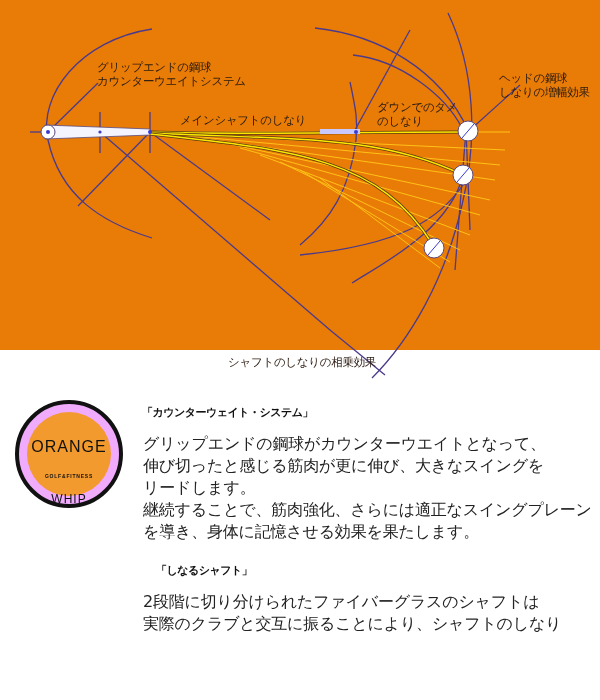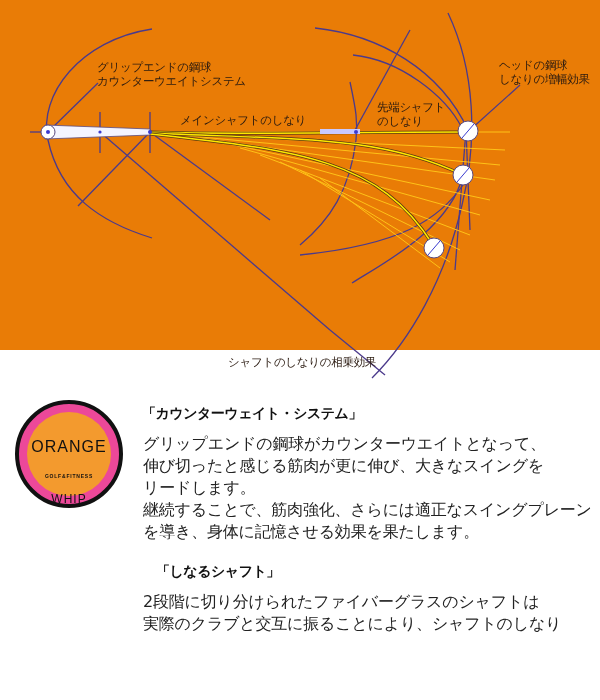--- a/index.html
+++ b/index.html
@@ -1,26 +1,26 @@
 <!DOCTYPE html>
 <html><head>
 <meta charset="utf-8">
 <style>
   html, body { margin:0; padding:0; }
   body { width:600px; height:700px; background:#ffffff; overflow:hidden; position:relative; font-family:"DejaVu Sans", sans-serif; }
   .diagram { position:absolute; left:0; top:0; width:600px; height:350px; background:#e97c06; }
   .diagram svg { position:absolute; left:0; top:0; }
   .lbl { position:absolute; font-size:11.5px; color:#2a1a10; line-height:14px; white-space:nowrap; letter-spacing:-0.3px; }
-  .logo { position:absolute; left:15px; top:400px; width:108px; height:108px; border-radius:50%; border:4px solid #111; box-sizing:border-box; background:#ec4899; }
+  .logo { position:absolute; left:15px; top:400px; width:108px; height:108px; border-radius:50%; border:4px solid #111; box-sizing:border-box; background:#f0abfc; }
   .logo-inner { position:absolute; left:8px; top:8px; width:84px; height:84px; border-radius:50%; background:#f39a2e; }
   .logo-word { position:absolute; left:0; width:100px; text-align:center; font-family:"Liberation Sans", sans-serif; color:#111; }
   .w1 { top:34px; font-size:16px; letter-spacing:1px; font-weight:normal; }
   .w2 { top:50px; font-size:12px; letter-spacing:1px;margin-top:38px; }
   .w3 { top:69px; font-size:5px; letter-spacing:0.8px; font-weight:bold; }
-  .section-title { position:absolute; left:142px; font-size:14px; font-weight:bold; color:#111; letter-spacing:-0.5px; }
+  .section-title { position:absolute; left:142px; font-size:11px; font-weight:bold; color:#111; letter-spacing:-0.5px; }
   .para { position:absolute; left:143px; font-size:16px; line-height:22px; color:#222; white-space:nowrap; letter-spacing:-0.2px; }
 </style>
 </head>
 <body>
 
 <div class="diagram">
   <svg width="600" height="390" viewBox="0 0 600 390">
     <g fill="none" stroke="#4b3a8c" stroke-width="1.3">
 
       <path d="M152,29 C80,40 38,95 48,140 C60,195 100,222 152,238"></path>
@@ -88,24 +88,24 @@
       <line x1="428" y1="255" x2="440" y2="241"></line>
     </g>
   </svg>
 
   <div class="lbl" style="left:97px;top:60px;">
     <div>グリップエンドの鋼球</div>
     <div>カウンターウエイトシステム</div>
   </div>
   <div class="lbl" style="left:180px;top:113px;">メインシャフトのしなり</div>
   <div class="lbl" style="left:377px;top:100px;">
-    <div>先端シャフト</div>
+    <div>ダウンでのタメ</div>
     <div>のしなり</div>
   </div>
-  <div class="lbl" style="left:499px;top:58px;">
+  <div class="lbl" style="left:499px;top:71px;">
     <div>ヘッドの鋼球</div>
     <div>しなりの増幅効果</div>
   </div>
   <div class="lbl" style="left:228px;top:355px;">シャフトのしなりの相乗効果</div>
 </div>
 
 <div class="logo">
   <div class="logo-inner"></div>
   <div class="logo-word w1">ORANGE</div>
   <div class="logo-word w2">WHIP</div>

